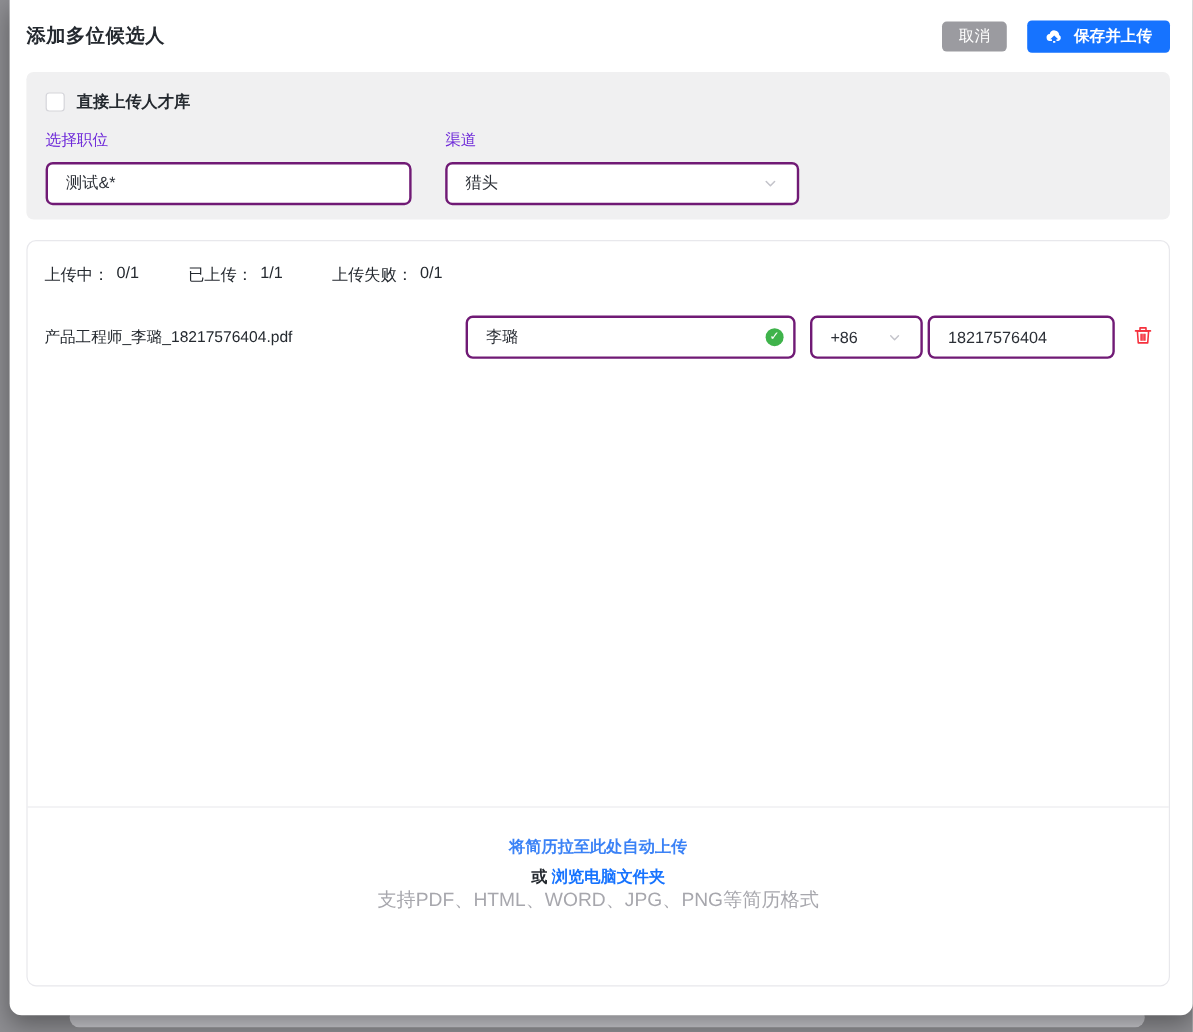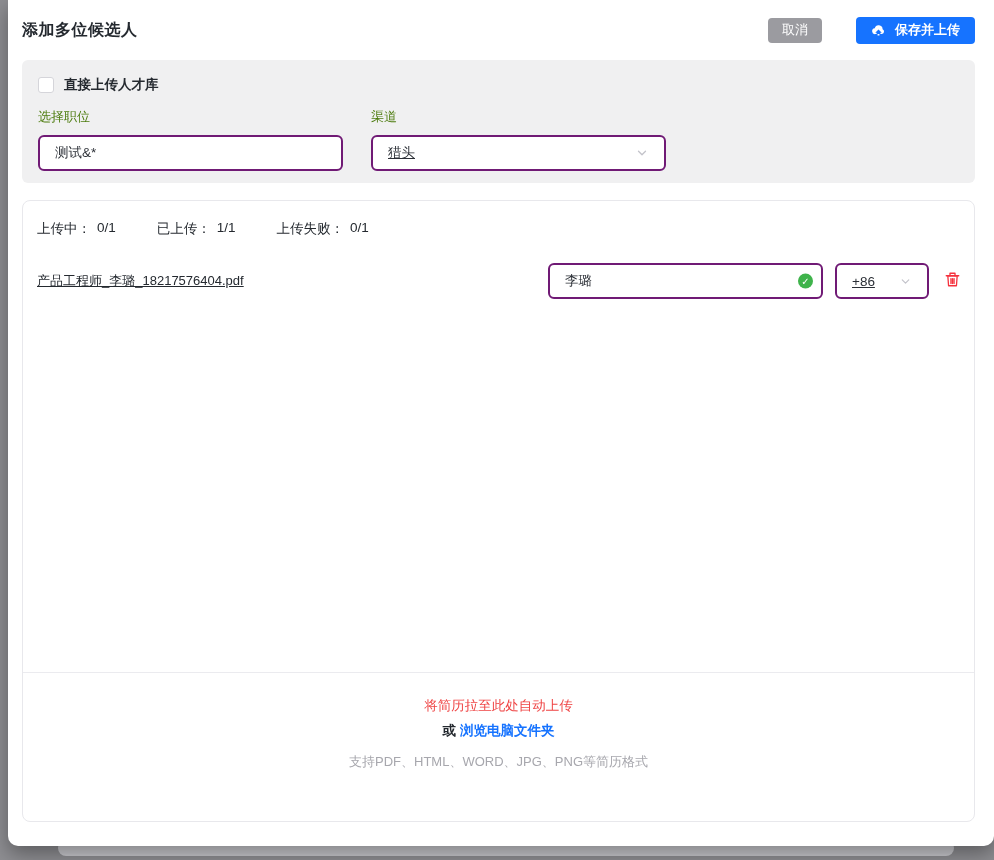--- a/index.html
+++ b/index.html
@@ -36,21 +36,21 @@
   .page-title {
     font-size: 16px;
     font-weight: bold;
     color: #24292f;
     letter-spacing: 0.5px;
   }
   .header-actions {
     margin-left: auto;
     display: flex;
     align-items: center;
-    gap: 34px;
+    gap: 17px;
   }
   .btn {
     border: none;
     border-radius: 4px;
     font-size: 13px;
     font-family: inherit;
     cursor: pointer;
     display: inline-flex;
     align-items: center;
     justify-content: center;
@@ -96,42 +96,41 @@
     font-weight: bold;
     color: #24292f;
   }
   .form-row {
     display: flex;
     gap: 12px;
     margin-top: 14px;
   }
   .form-field .field-label {
     font-size: 13px;
-    color: #4d7c0f;
+    color: #6d28d9;
     margin-bottom: 9px;
   }
   .field-position { width: 305px; }
   .field-channel  { width: 295px; margin-left: 16px; }
   .text-input, .select-box, .phone-input {
     height: 36px;
     width: 100%;
     background: #ffffff;
     border: 2px solid #701a75;
     border-radius: 6px;
     font-size: 13.5px;
     font-family: inherit;
     color: #2b2f36;
     padding: 0 15px;
     outline: none;
   }
   .select-box {
     display: flex;
     align-items: center;
     cursor: pointer;
-    text-decoration: underline;
   }
   .select-box .chevron { margin-left: auto; display: flex; }
   
   .upload-panel {
     margin: 17px 19px 0 14px;
     height: 622px;
     border: 1px solid #e8e8ec;
     border-radius: 8px;
     background: #ffffff;
     display: flex;
@@ -151,21 +150,20 @@
     align-items: center;
     margin-top: 13px;
     padding: 0 14px;
     height: 36px;
   }
   .filename {
     font-size: 13px;
     color: #24292f;
     flex: 1 1 auto;
     padding-left: 0;
-    text-decoration: underline;
   }
   .name-wrap {
     position: relative;
     width: 275px;
     flex: 0 0 auto;
   }
   .name-wrap .text-input { padding-right: 34px; }
   .check-circle {
     position: absolute;
     right: 10px; top: 50%;
@@ -204,36 +202,37 @@
   
   .dropzone {
     border-top: 1px solid #ebebef;
     height: 149px;
     text-align: center;
     padding-top: 24px;
     cursor: pointer;
   }
   .dz-line1 {
     font-size: 13.5px;
-    color: #ef4444;
+    color: #3b82f6;
+    font-weight: bold;
   }
   .dz-line2 {
     margin-top: 7px;
     font-size: 13.5px;
     color: #24292f;
     font-weight: bold;
   }
   .dz-line2 a {
     color: #1673ff;
     text-decoration: none;
     font-weight: bold;
   }
   .dz-formats {
-    margin-top: 13px;
-    font-size: 13px;
+    margin-top: 0;
+    font-size: 16px;
     color: #a7a7ad;
   }
 </style>
 </head>
 <body>
 
 <div class="under-card"></div>
 
 <div class="modal">
 
@@ -300,20 +299,21 @@
         <span class="check-circle">✓</span>
       </div>
       <div class="select-box cc-select">
         <span>+86</span>
         <span class="chevron">
           <svg width="13" height="13" viewBox="0 0 24 24" fill="none" stroke="#c3c3ca" stroke-width="2.2" stroke-linecap="round" stroke-linejoin="round">
               <polyline points="6 9 12 15 18 9"></polyline>
             </svg>
         </span>
       </div>
+      <input class="phone-input" type="text" value="18217576404" style="">
       <button class="trash-btn">
         <span>
           <svg width="15" height="17" viewBox="0 0 24 26" fill="none" stroke="#f5313d" stroke-width="2.1" stroke-linecap="round" stroke-linejoin="round">
               <path d="M2 7h20"></path>
               <path d="M8 7V3h8v4"></path>
               <path d="M4.5 7l1.2 16h12.6L19.5 7z"></path>
               <path d="M9.5 11.5v8M12 11.5v8M14.5 11.5v8"></path>
             </svg>
         </span>
       </button>

